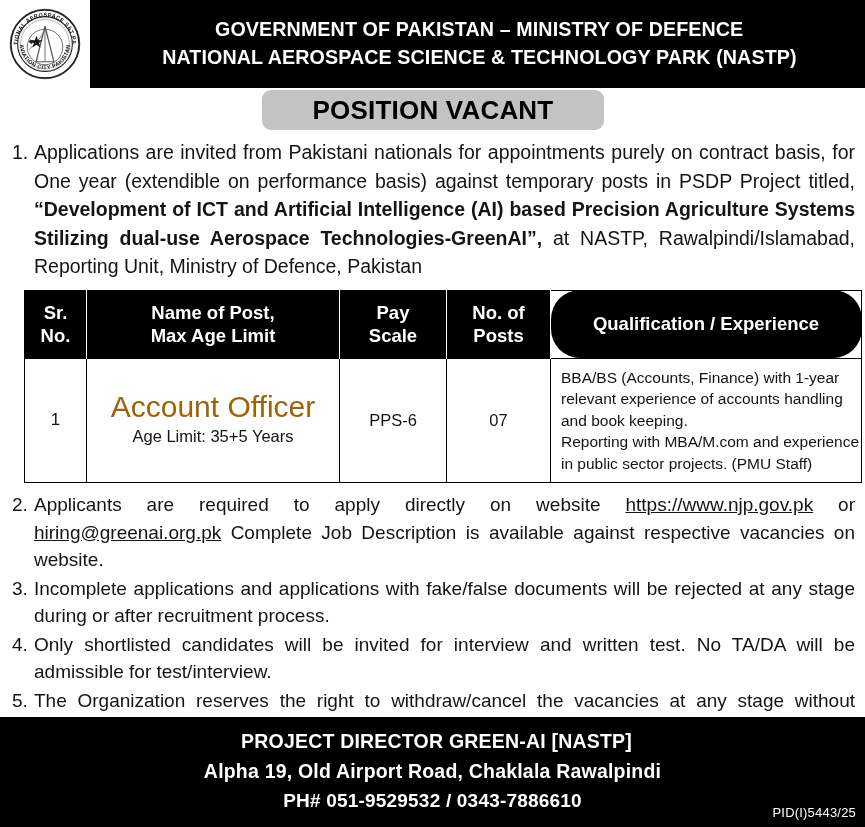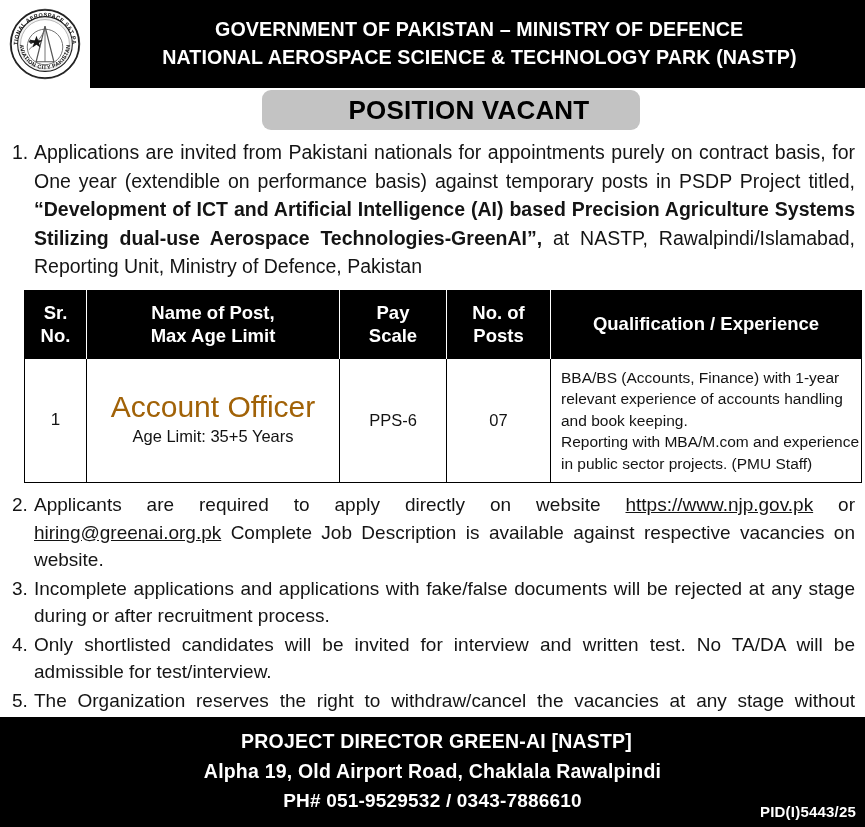--- a/index.html
+++ b/index.html
@@ -106,21 +106,20 @@
     position: absolute;
     left: 262px;
     top: 2px;
     width: 342px;
     height: 40px;
     background: #c3c3c3;
     border-radius: 9px;
     display: flex;
     align-items: center;
     justify-content: center;
-    padding-left: 36px;
   }
   .banner-text {
     font-size: 26px;
     font-weight: bold;
     color: #000000;
     letter-spacing: 0.2px;
   }
 
   
   .content {
@@ -165,21 +164,21 @@
     background: #000000;
     color: #ffffff;
     font-weight: bold;
     font-size: 18.5px;
     line-height: 23px;
     padding: 10px 4px 11px 4px;
     border-right: 1px solid #ffffff;
     vertical-align: middle;
     text-align: center;
   }
-  table.vacancy thead th:last-child { border-right: none; }
+  table.vacancy thead th:last-child { border-right: none; border-radius: 29px; }
   table.vacancy tbody td {
     border-right: 1px solid #000000;
     border-top: 1px solid #000000;
     vertical-align: middle;
     padding: 8px 6px;
     color: #131313;
   }
   table.vacancy tbody td:last-child { border-right: none; }
   .col-sr   { width: 53px;  text-align: center; font-size: 17px; }
   .col-post { width: 244px; text-align: center; }
@@ -234,22 +233,22 @@
   .footer .f3 {
     font-size: 19px;
     font-weight: bold;
     line-height: 30px;
     letter-spacing: 0.2px;
   }
   .pid {
     position: absolute;
     right: 9px;
     bottom: 7px;
-    font-size: 15px;
-    font-weight: bold;
+    font-size: 13px;
+    font-weight: normal;
     color: #ffffff;
     letter-spacing: 0.2px;
   }
   sup { font-size: 0.62em; vertical-align: super; line-height: 0; }
 </style>
 </head>
 <body>
 
 <div class="page">
 

